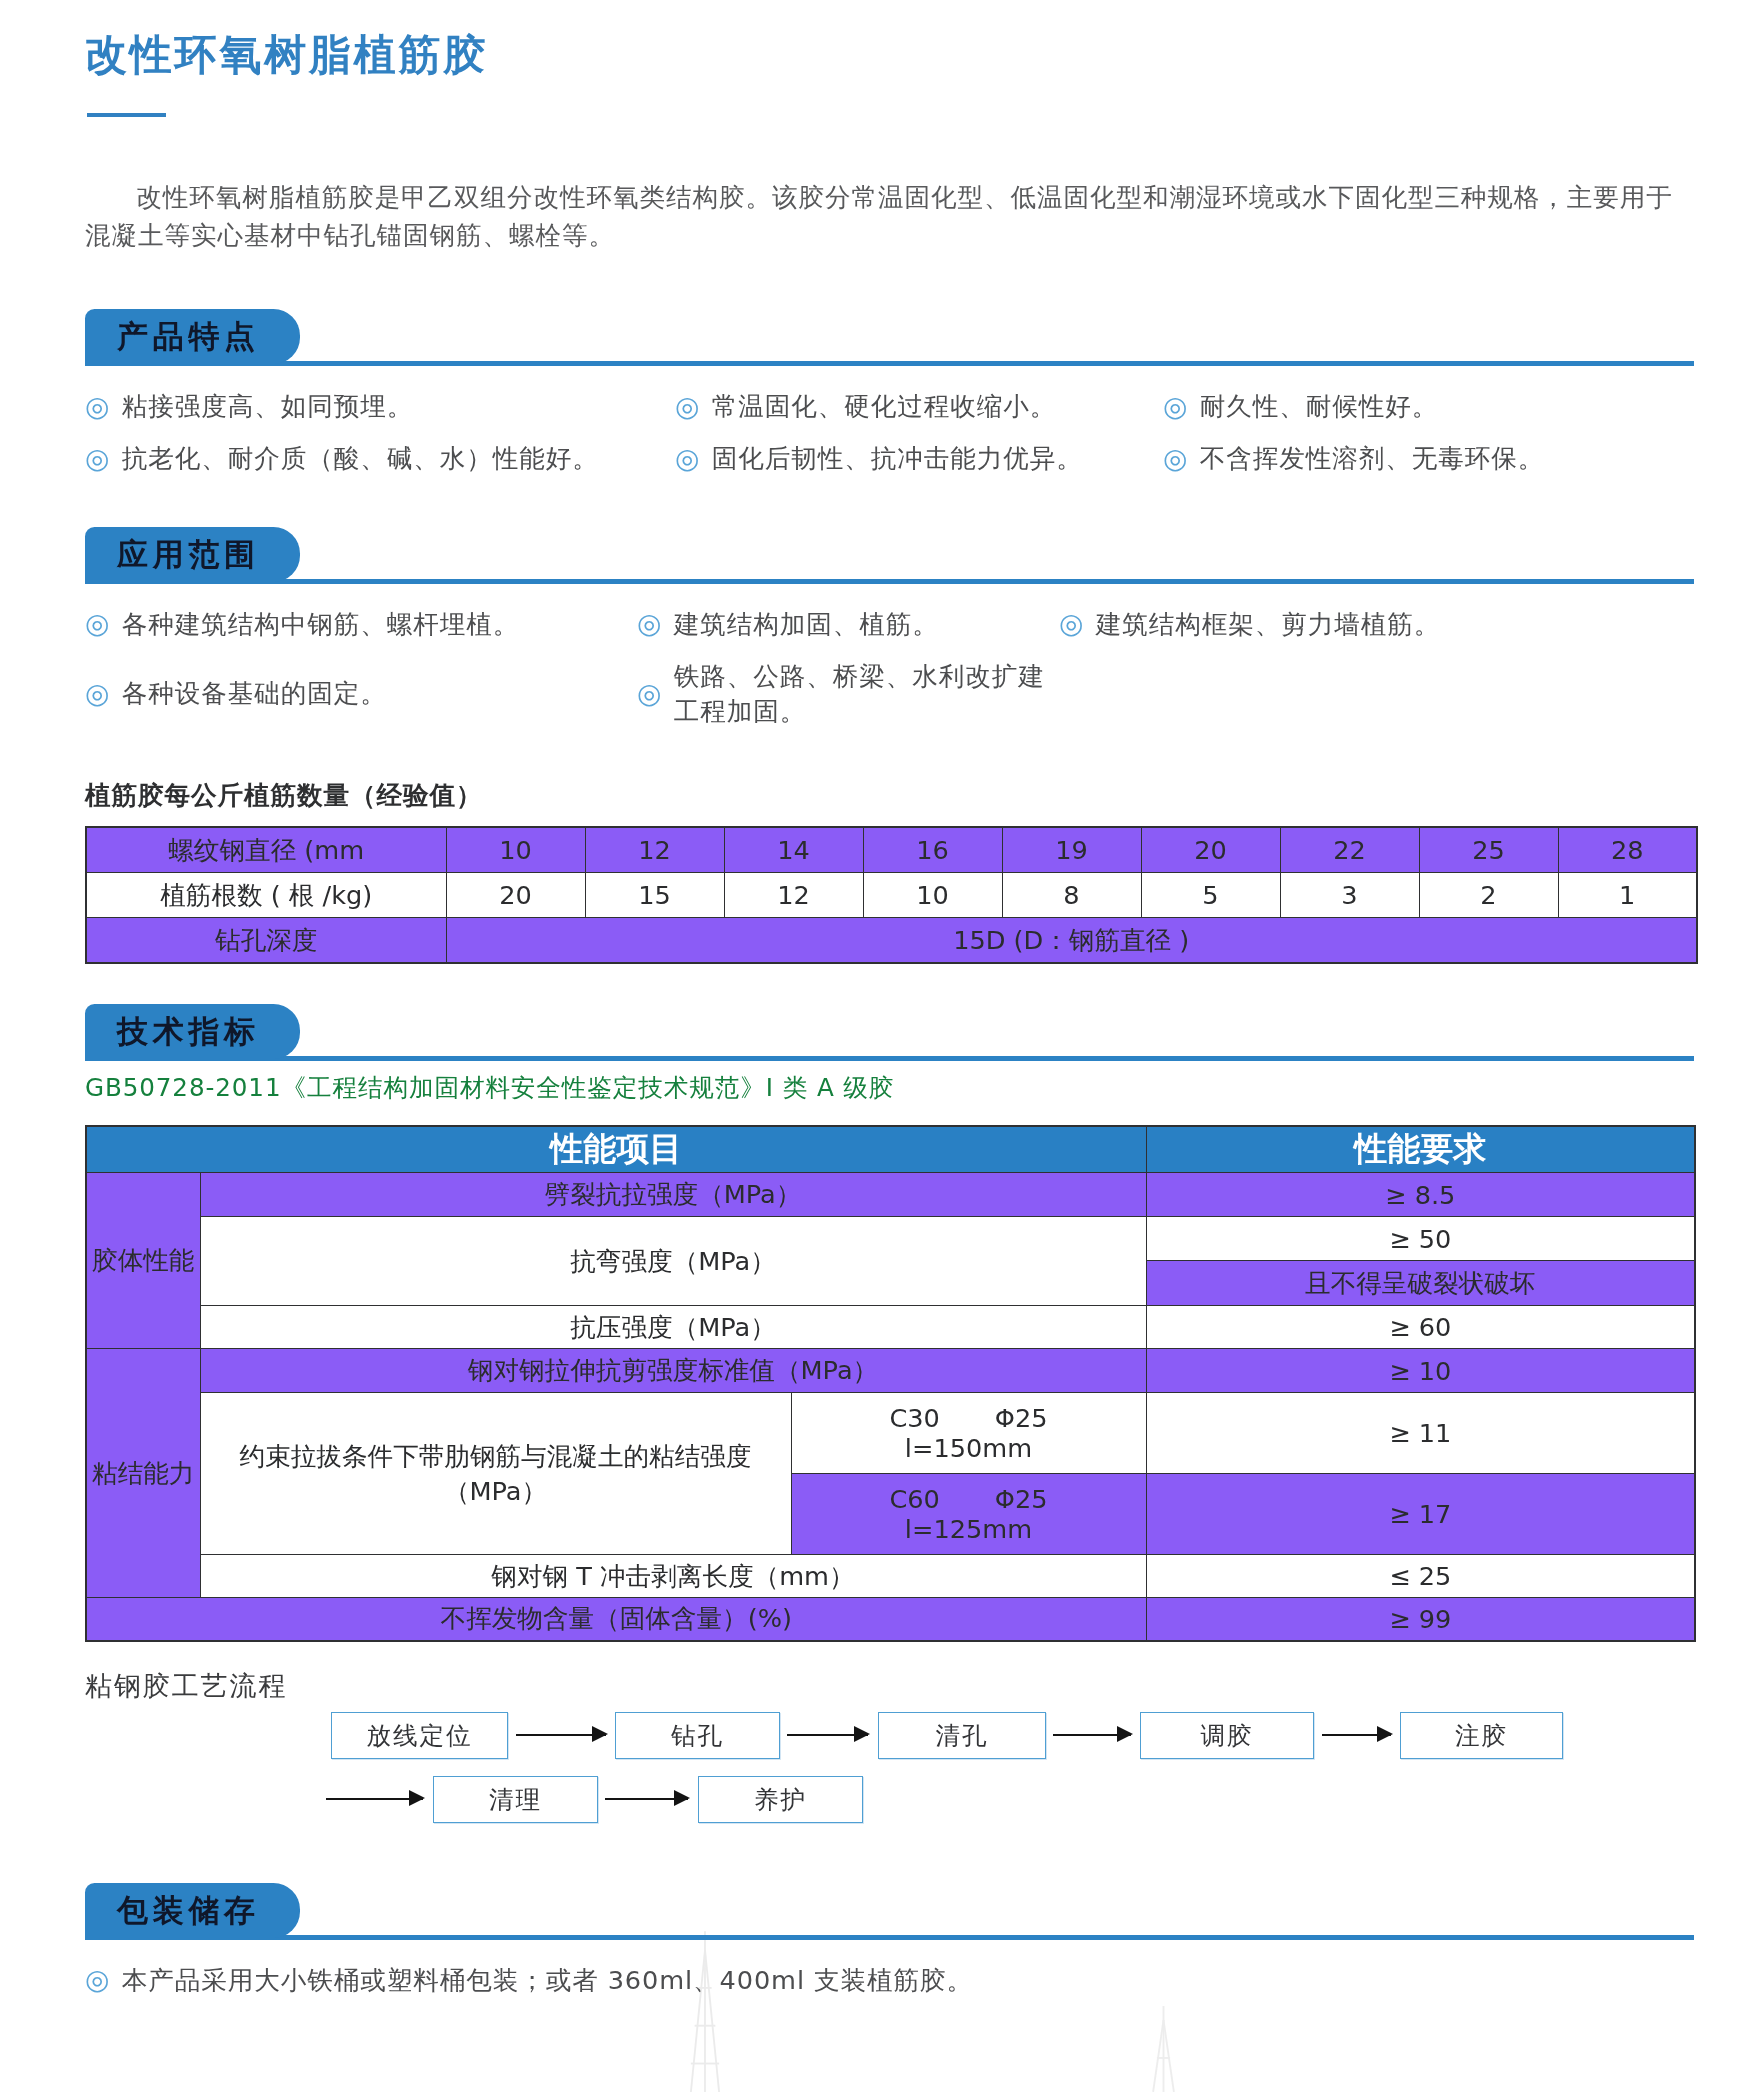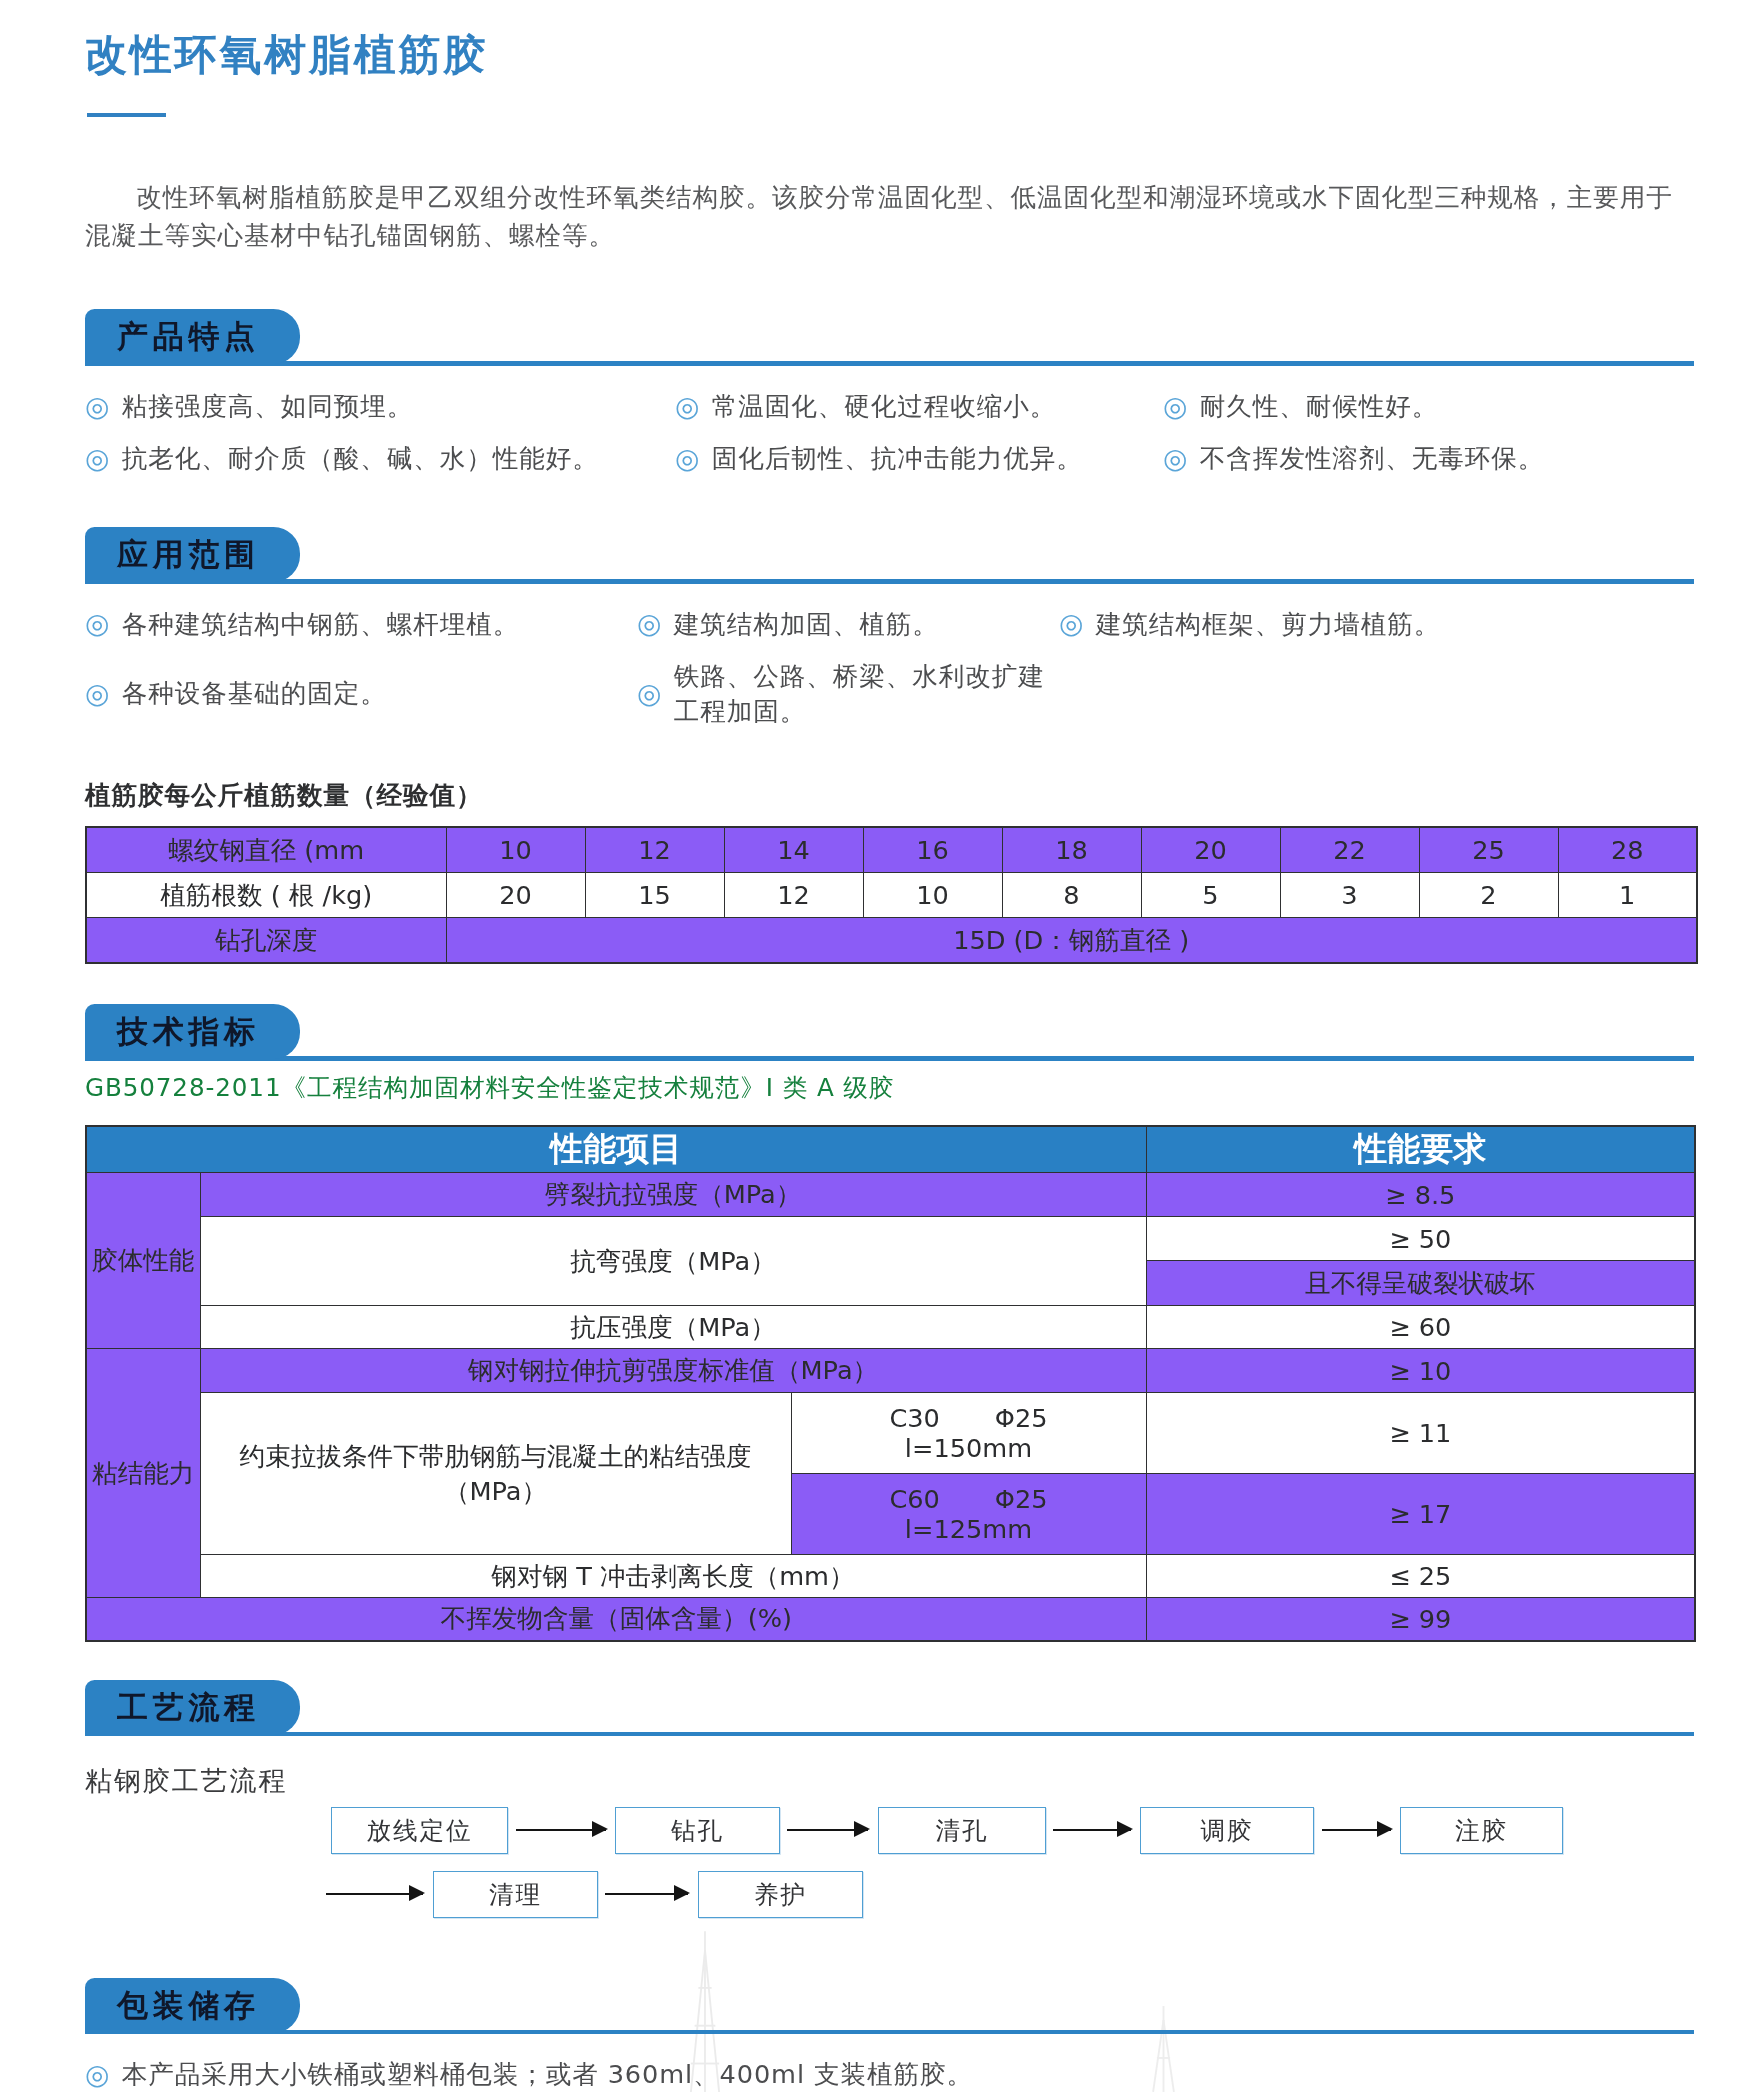--- a/index.html
+++ b/index.html
@@ -141,21 +141,21 @@
       <col style="width:360px">
       <col span="9" style="width:139px">
     </colgroup>
     <tbody>
         <tr style="height:45px">
       <td class="gray">螺纹钢直径 (mm</td>
       <td class="gray">10</td>
       <td class="gray">12</td>
       <td class="gray">14</td>
       <td class="gray">16</td>
-      <td class="gray">18</td>
+      <td class="gray">19</td>
       <td class="gray">20</td>
       <td class="gray">22</td>
       <td class="gray">25</td>
       <td class="gray">28</td>
     </tr>
     <tr style="height:44px">
       <td>植筋根数 ( 根 /kg)</td>
       <td>20</td>
       <td>15</td>
       <td>12</td>
@@ -237,24 +237,20 @@
       <td colspan="2">钢对钢 T 冲击剥离长度（mm）</td>
       <td>≤ 25</td>
     </tr>
     <tr style="height:43px">
       <td class="gray" colspan="3">不挥发物含量（固体含量）(%)</td>
       <td class="gray">≥ 99</td>
     </tr>
   </tbody>
     </table>
 
-  <div class="section-head" style="margin-top:38px">
-    <div class="badge">工艺流程</div>
-    <div class="rule"></div>
-  </div>
   <div class="flow-label">粘钢胶工艺流程</div>
 
   <div class="flow">
     <div class="fbox" style="left:246px;top:0;width:175px">放线定位</div>
     <div class="farrow" style="left:431px;top:22px;width:90px"></div>
     <div class="fbox" style="left:530px;top:0;width:163px">钻孔</div>
     <div class="farrow" style="left:702px;top:22px;width:81px"></div>
     <div class="fbox" style="left:793px;top:0;width:166px">清孔</div>
     <div class="farrow" style="left:968px;top:22px;width:78px"></div>
     <div class="fbox" style="left:1055px;top:0;width:172px">调胶</div>

